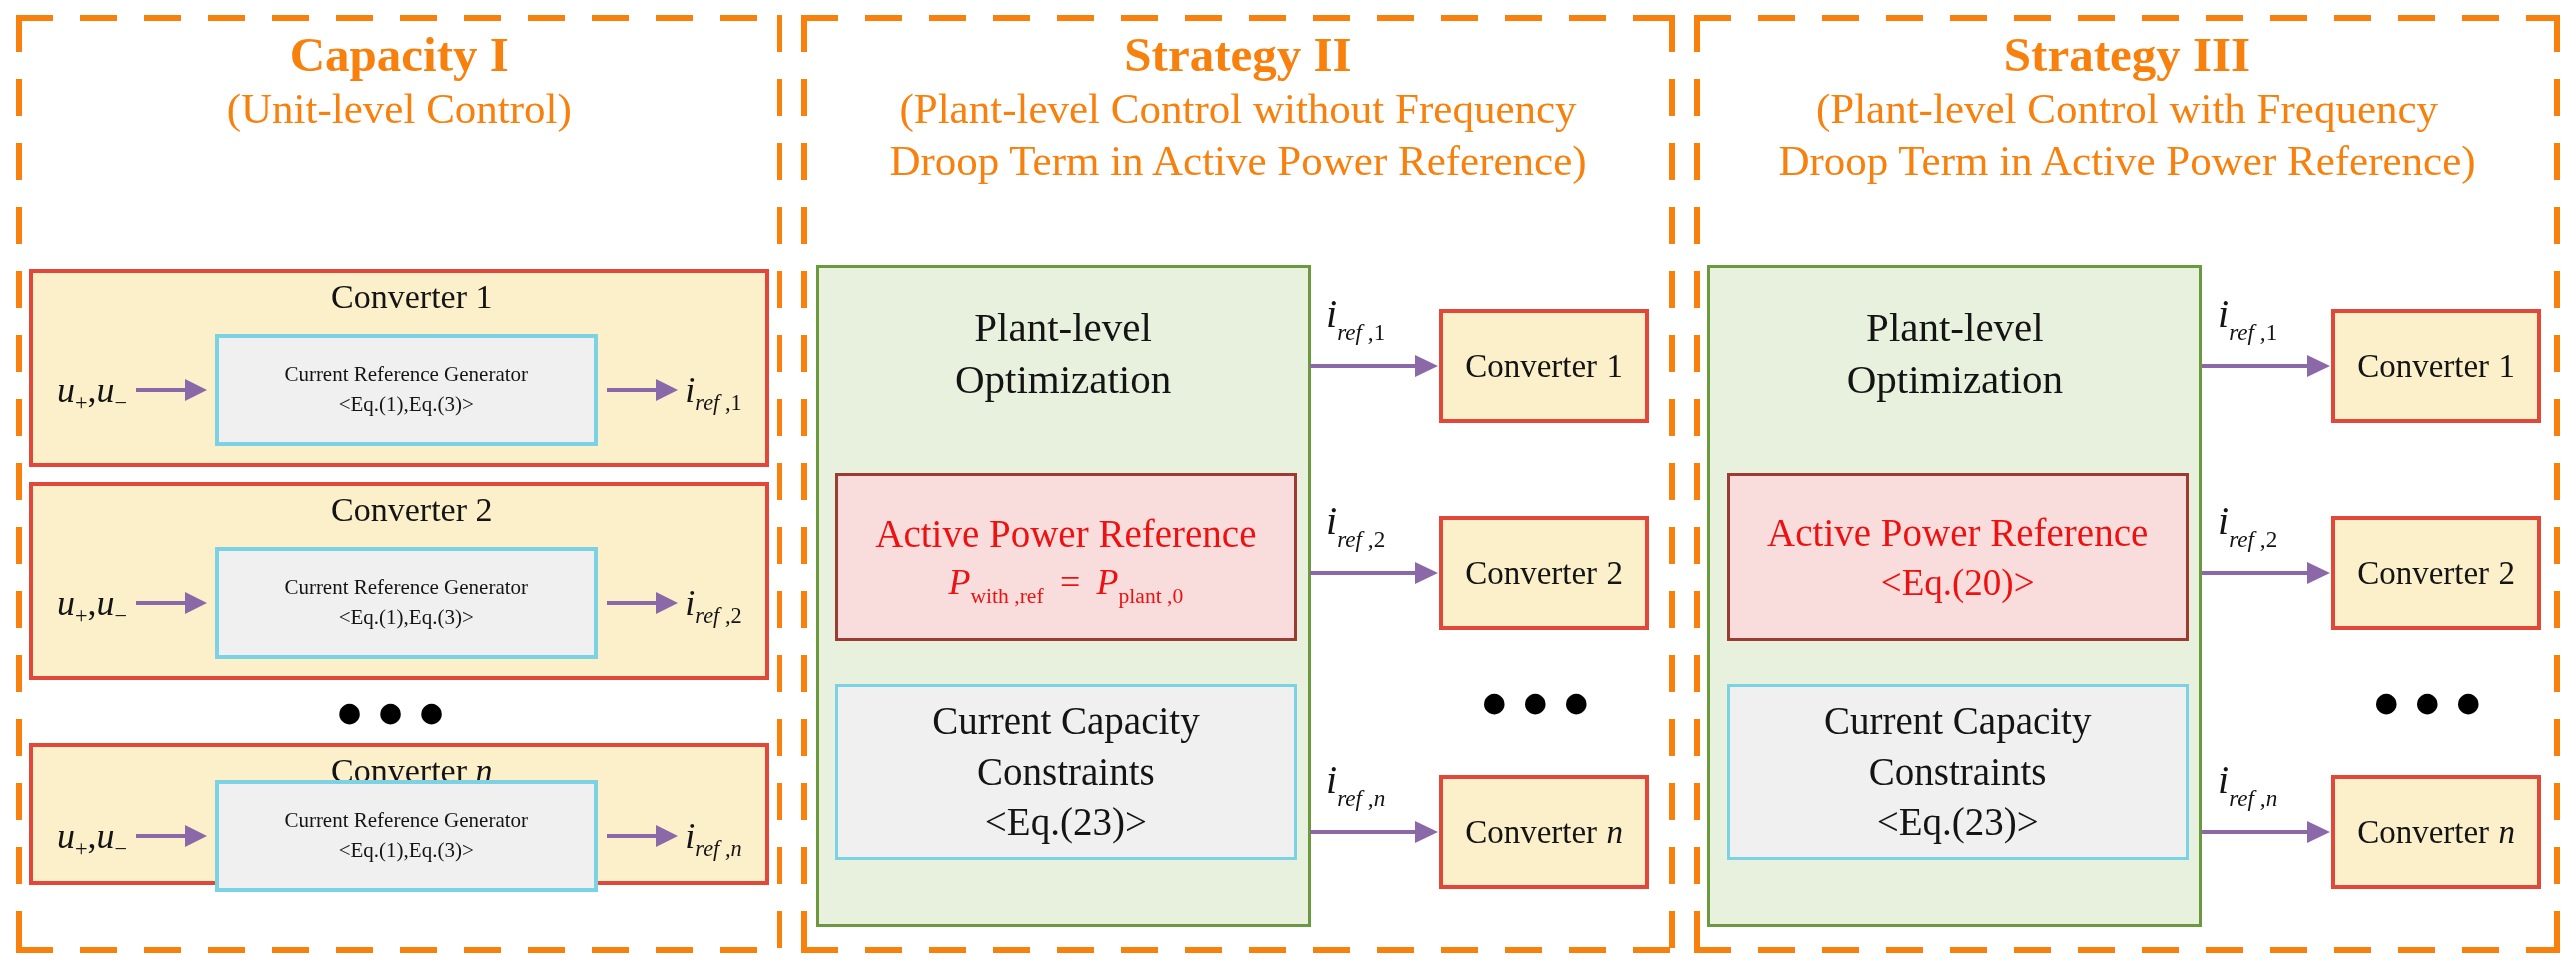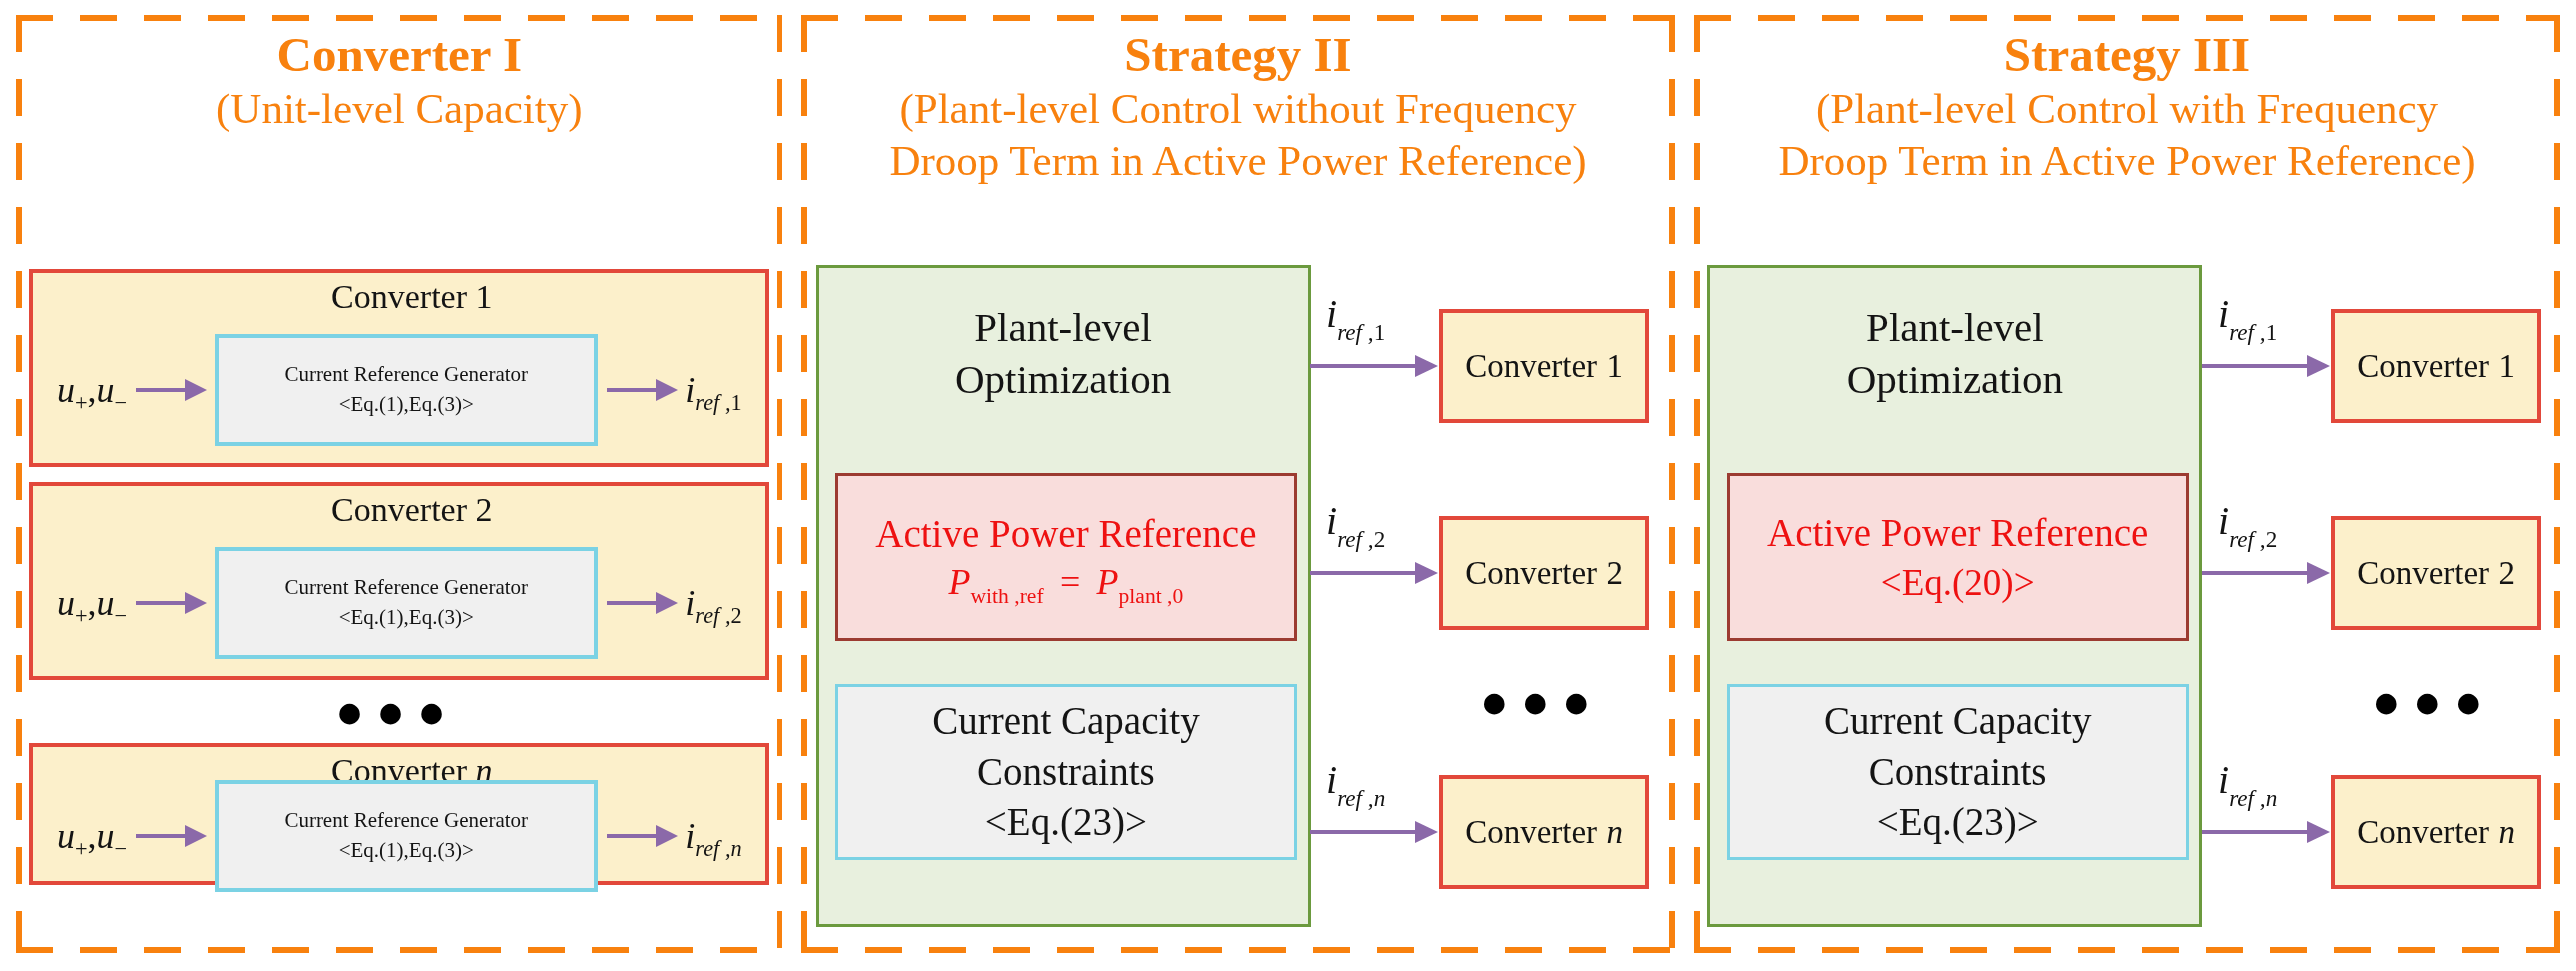--- a/index.html
+++ b/index.html
@@ -95,22 +95,22 @@
 
 <div class="canvas">
 
   <section class="panel" style="left:16.3px;width:766px;">
     <div class="dash-t"></div>
     <div class="dash-b"></div>
     <div class="dash-l"></div>
     <div class="dash-r"></div>
 
     <div class="panel-head">
-      <div class="panel-title">Converter I</div>
-      <div class="sub-line">(Unit-level Capacity)</div>
+      <div class="panel-title">Capacity I</div>
+      <div class="sub-line">(Unit-level Control)</div>
       <div class="sub-line"></div>
     </div>
 
     <div class="conv-lg" style="top:254px;height:198px;">
       <div class="conv-lg-title"><span>Converter</span> <span data-style="roman">1</span></div>
       <div class="conv-lg-row">
         <span class="mlabel"><i>u</i><sub>+</sub><span>,</span><i>u</i><sub>−</sub></span>
         <span class="arr"></span>
         <div class="crg">
           <div>Current Reference Generator</div>

